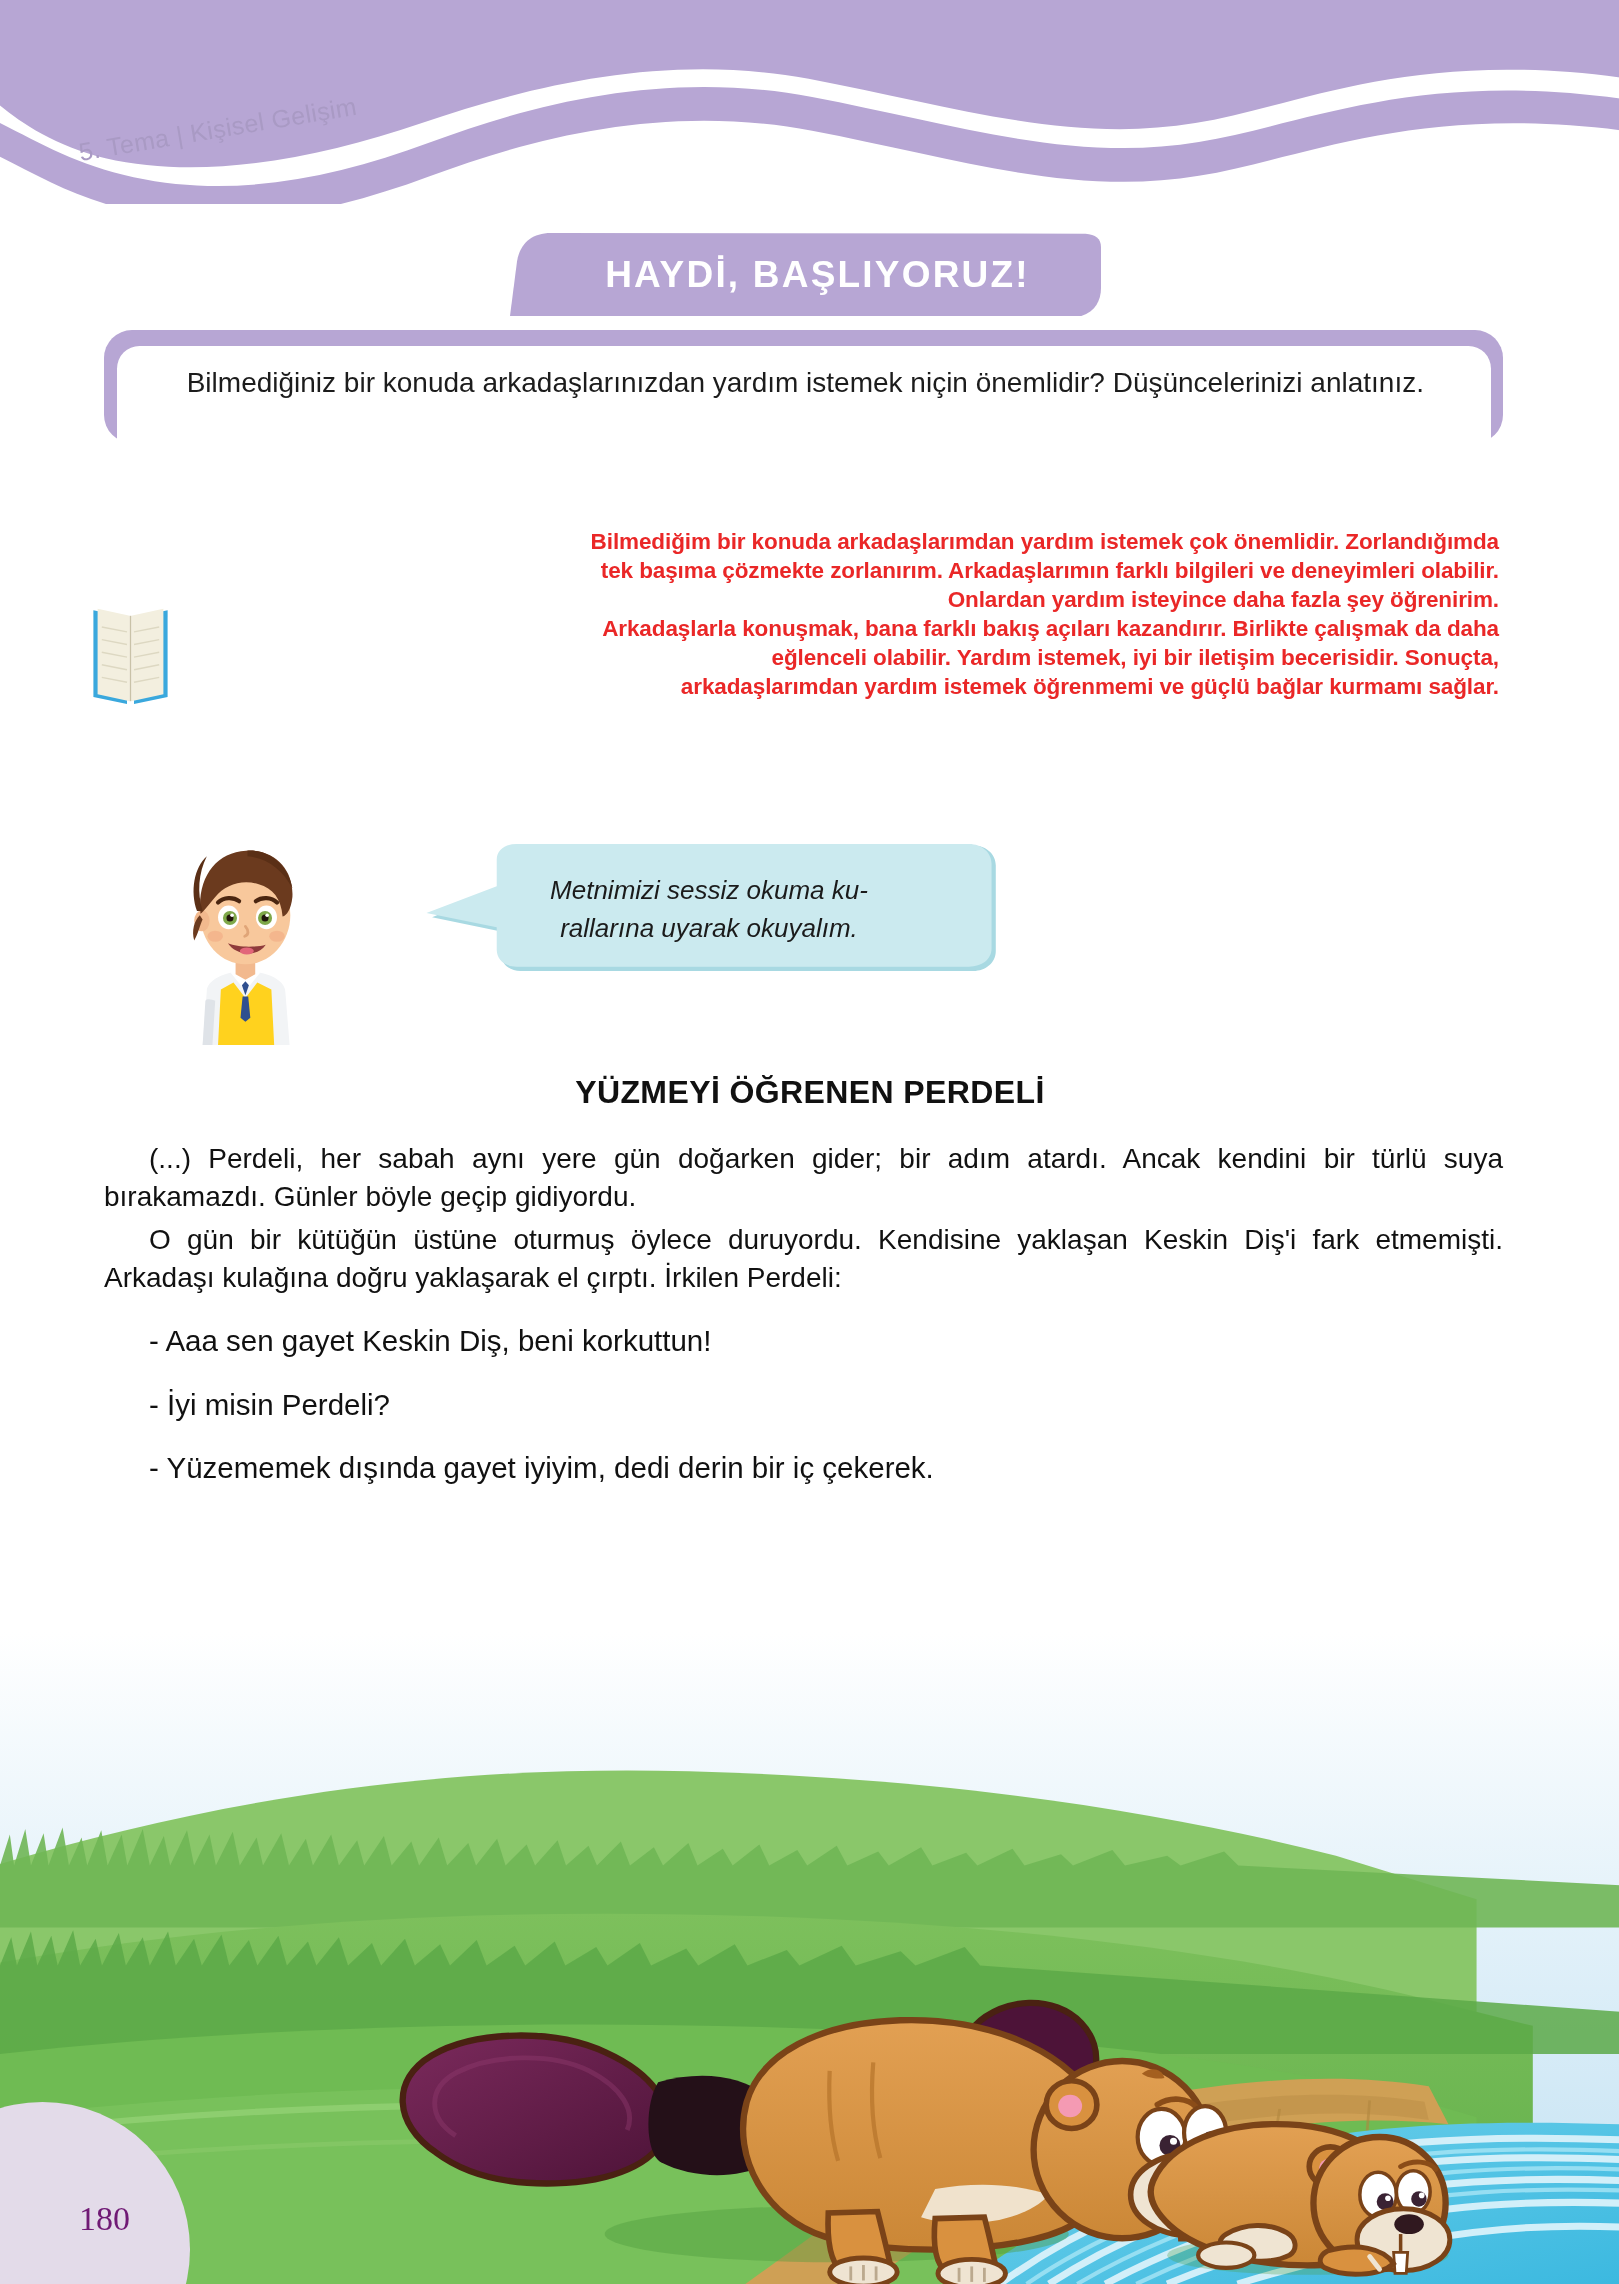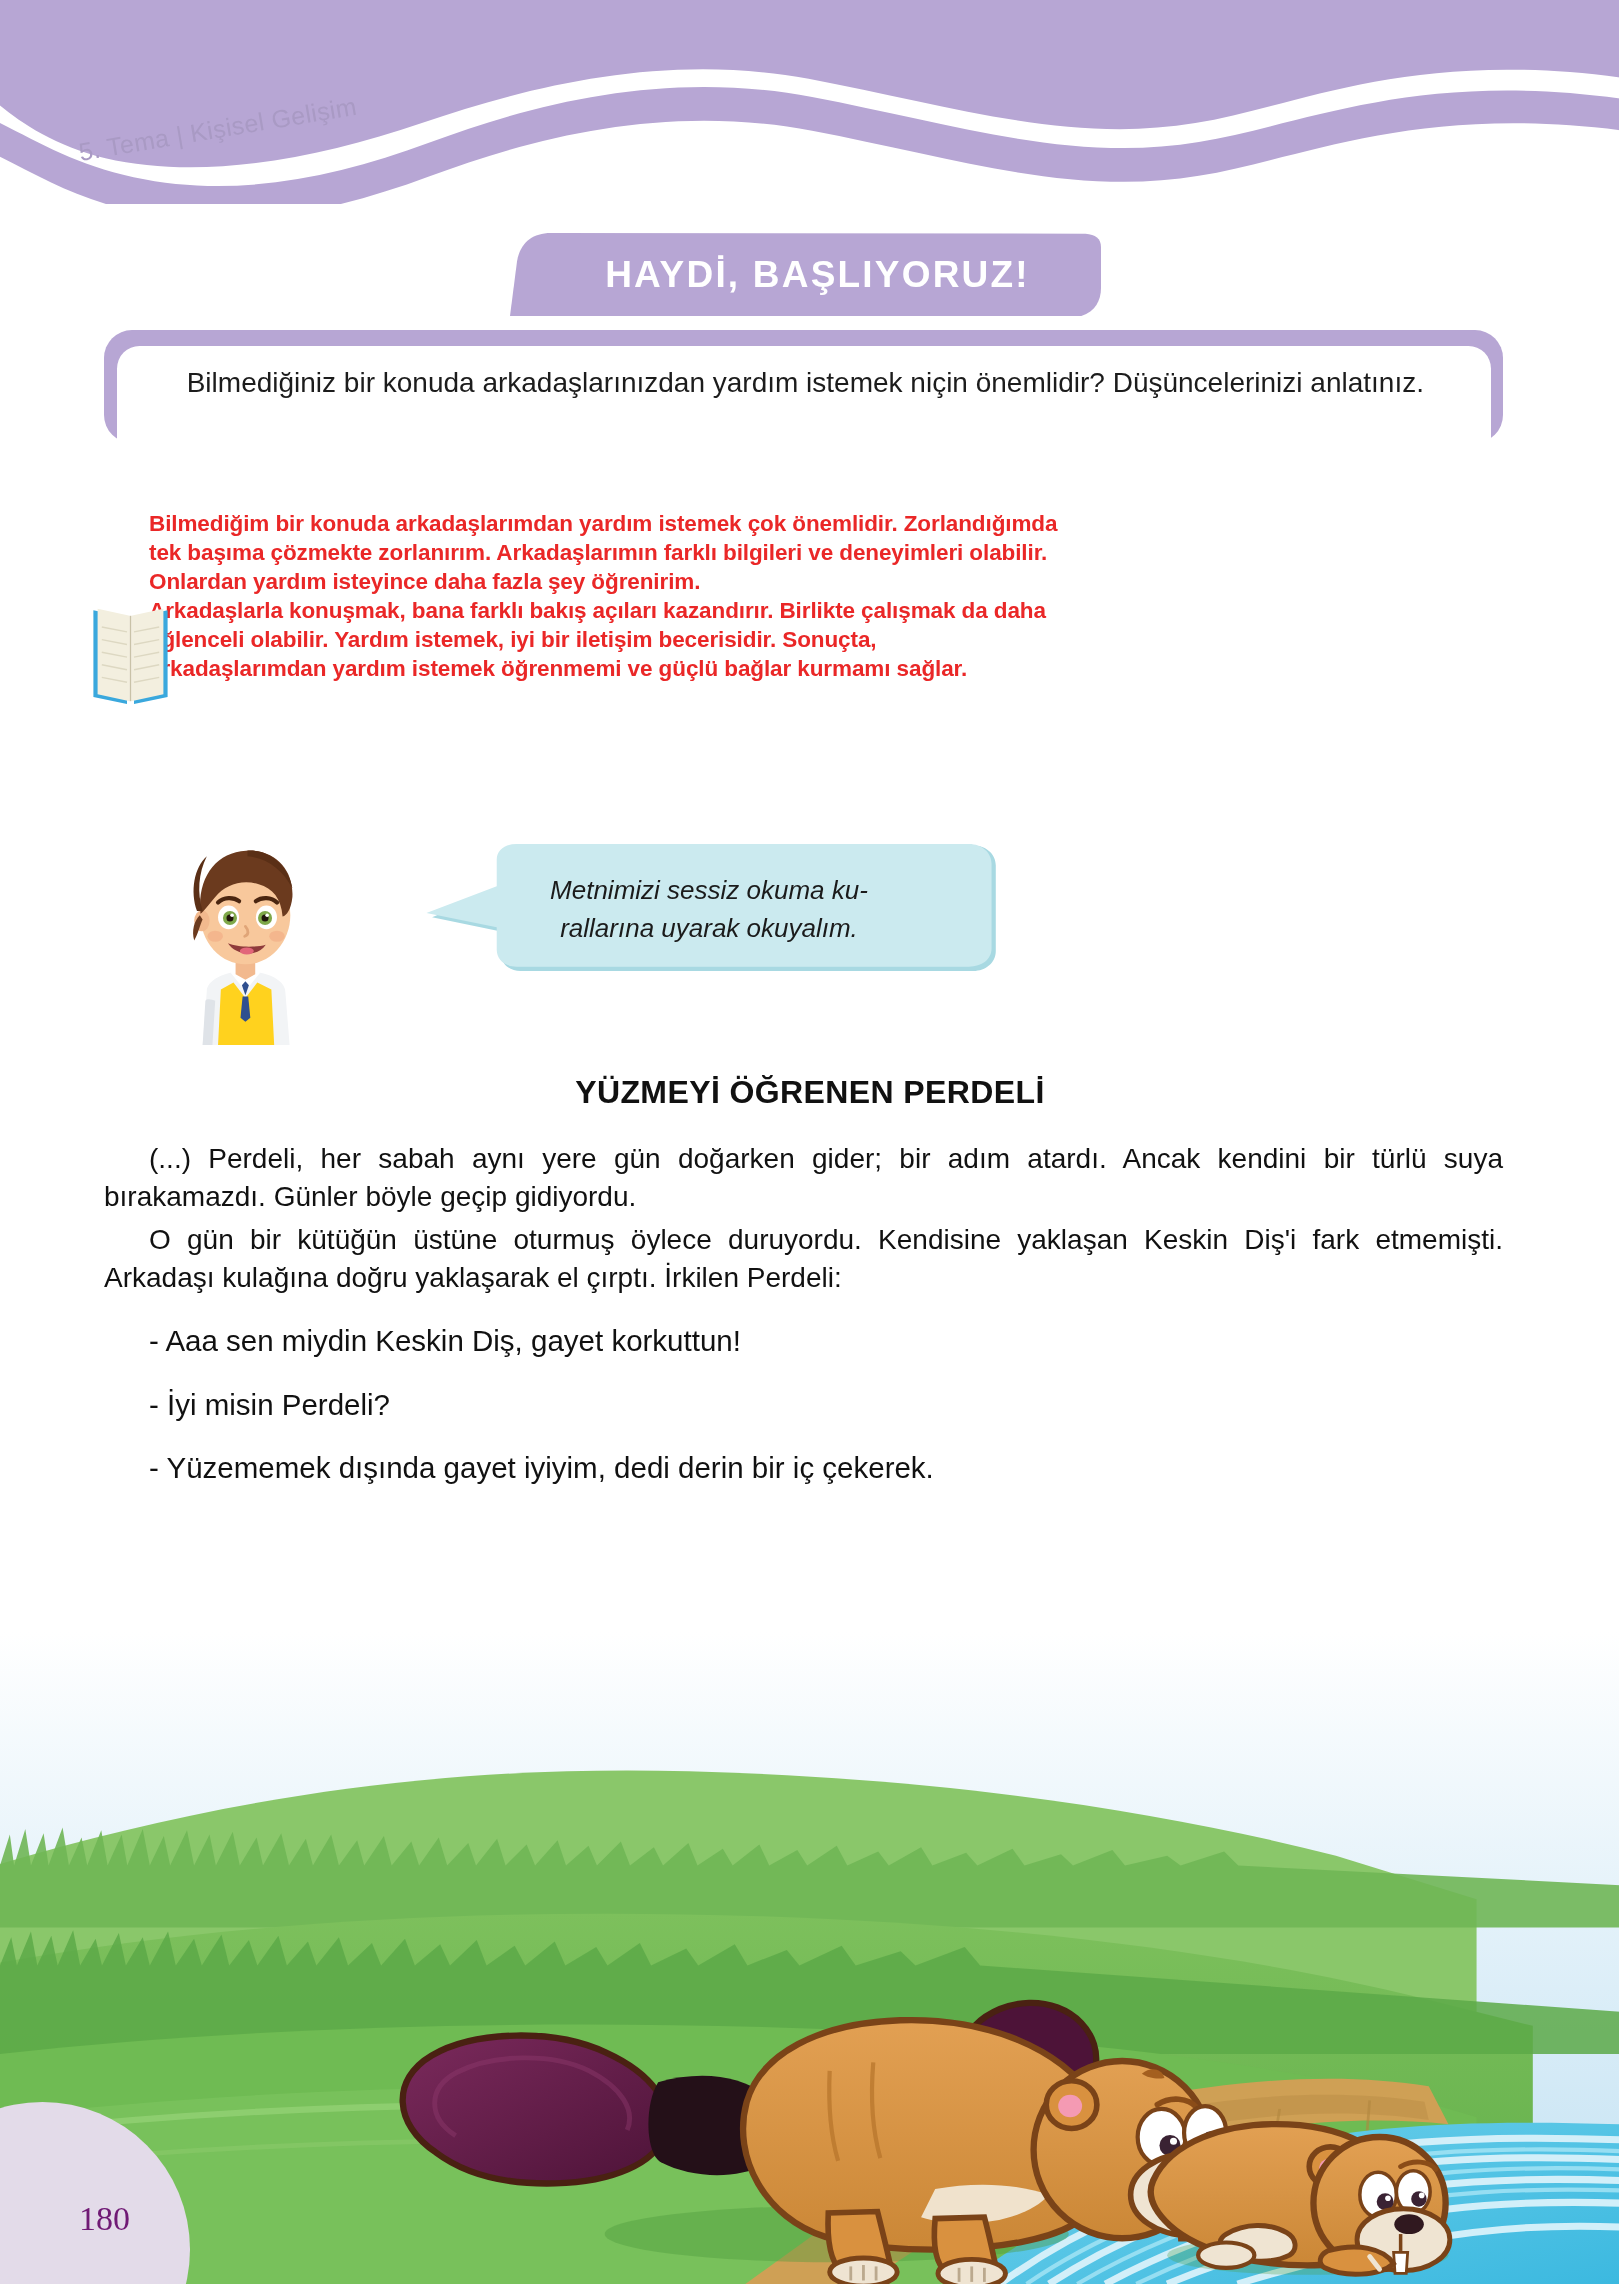--- a/index.html
+++ b/index.html
@@ -96,23 +96,24 @@
     color: #1c1c1c;
     text-align: justify;
     text-indent: 42px;
     font-weight: 400;
   }
 
   
   .answer-block {
     position: absolute;
     left: 149px;
-    top: 509px;
+    top: 527px;
     width: 1350px;
     z-index: 4;
+    text-align: right;
   }
   .answer-line {
     font-size: 22.5px;
     line-height: 29px;
     font-weight: 700;
     color: #ea2727;
     white-space: nowrap;
     letter-spacing: -0.1px;
   }
 
@@ -348,21 +349,21 @@
       <span>Metnimizi sessiz okuma ku-</span>
       <span>rallarına uyarak okuyalım.</span>
     </div>
   </div>
 
   <div class="story-title">YÜZMEYİ ÖĞRENEN PERDELİ</div>
 
   <div class="story-body">
     <p class="story-p">(...) Perdeli, her sabah aynı yere gün doğarken gider; bir adım atardı. Ancak kendini bir türlü suya bırakamazdı. Günler böyle geçip gidiyordu.</p>
     <p class="story-p">O gün bir kütüğün üstüne oturmuş öylece duruyordu. Kendisine yaklaşan Keskin Diş'i fark etmemişti. Arkadaşı kulağına doğru yaklaşarak el çırptı. İrkilen Perdeli:</p>
-    <p class="dialog-line">- Aaa sen miydin Keskin Diş, gayet korkuttun!</p>
+    <p class="dialog-line">- Aaa sen gayet Keskin Diş, beni korkuttun!</p>
     <p class="dialog-line">- İyi misin Perdeli?</p>
     <p class="dialog-line">- Yüzememek dışında gayet iyiyim, dedi derin bir iç çekerek.</p>
   </div>
 
   <svg class="illustration" viewBox="0 0 2304 927" preserveAspectRatio="none">
     <defs>
       <linearGradient id="skyGrad" x1="0" y1="0" x2="0" y2="1">
         <stop offset="0%" stop-color="#ffffff"></stop>
         <stop offset="100%" stop-color="#bfe0f2"></stop>
       </linearGradient>

